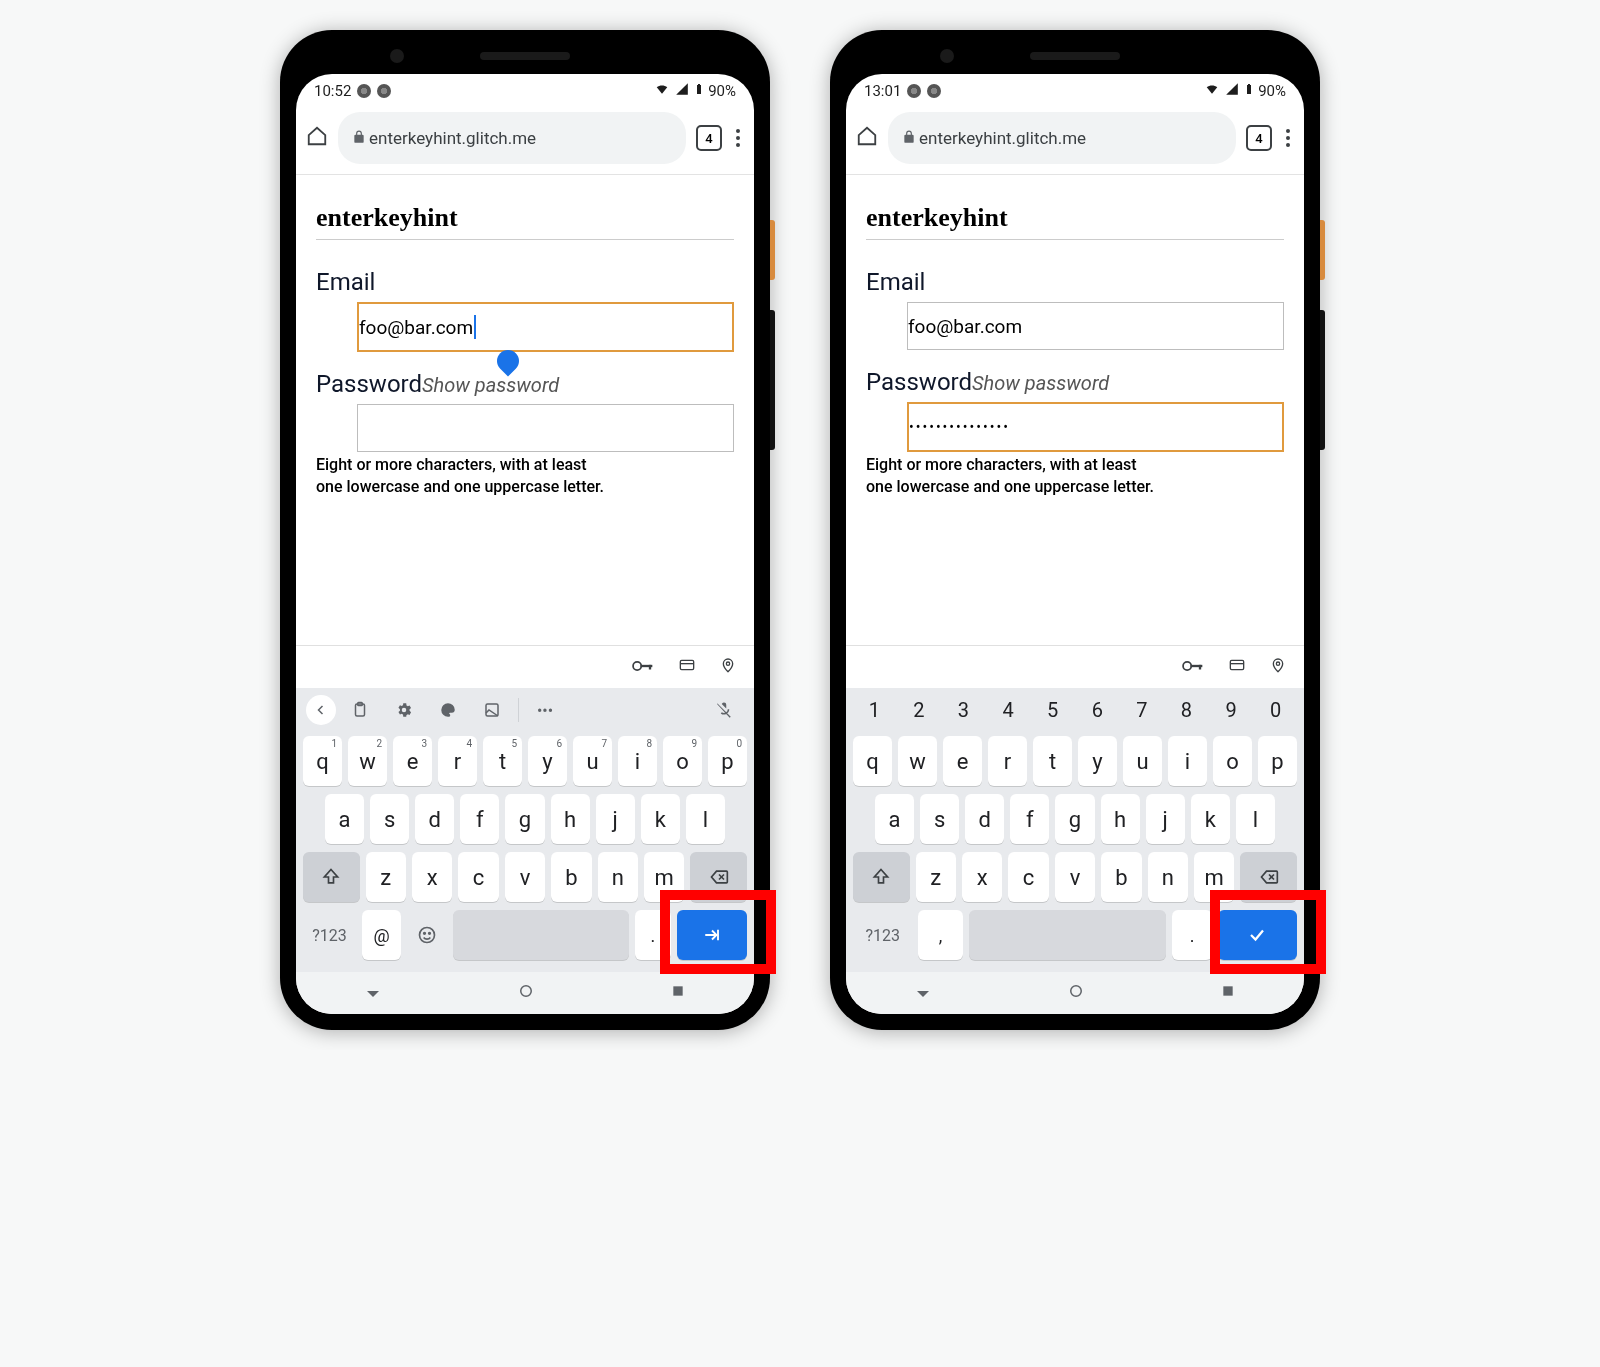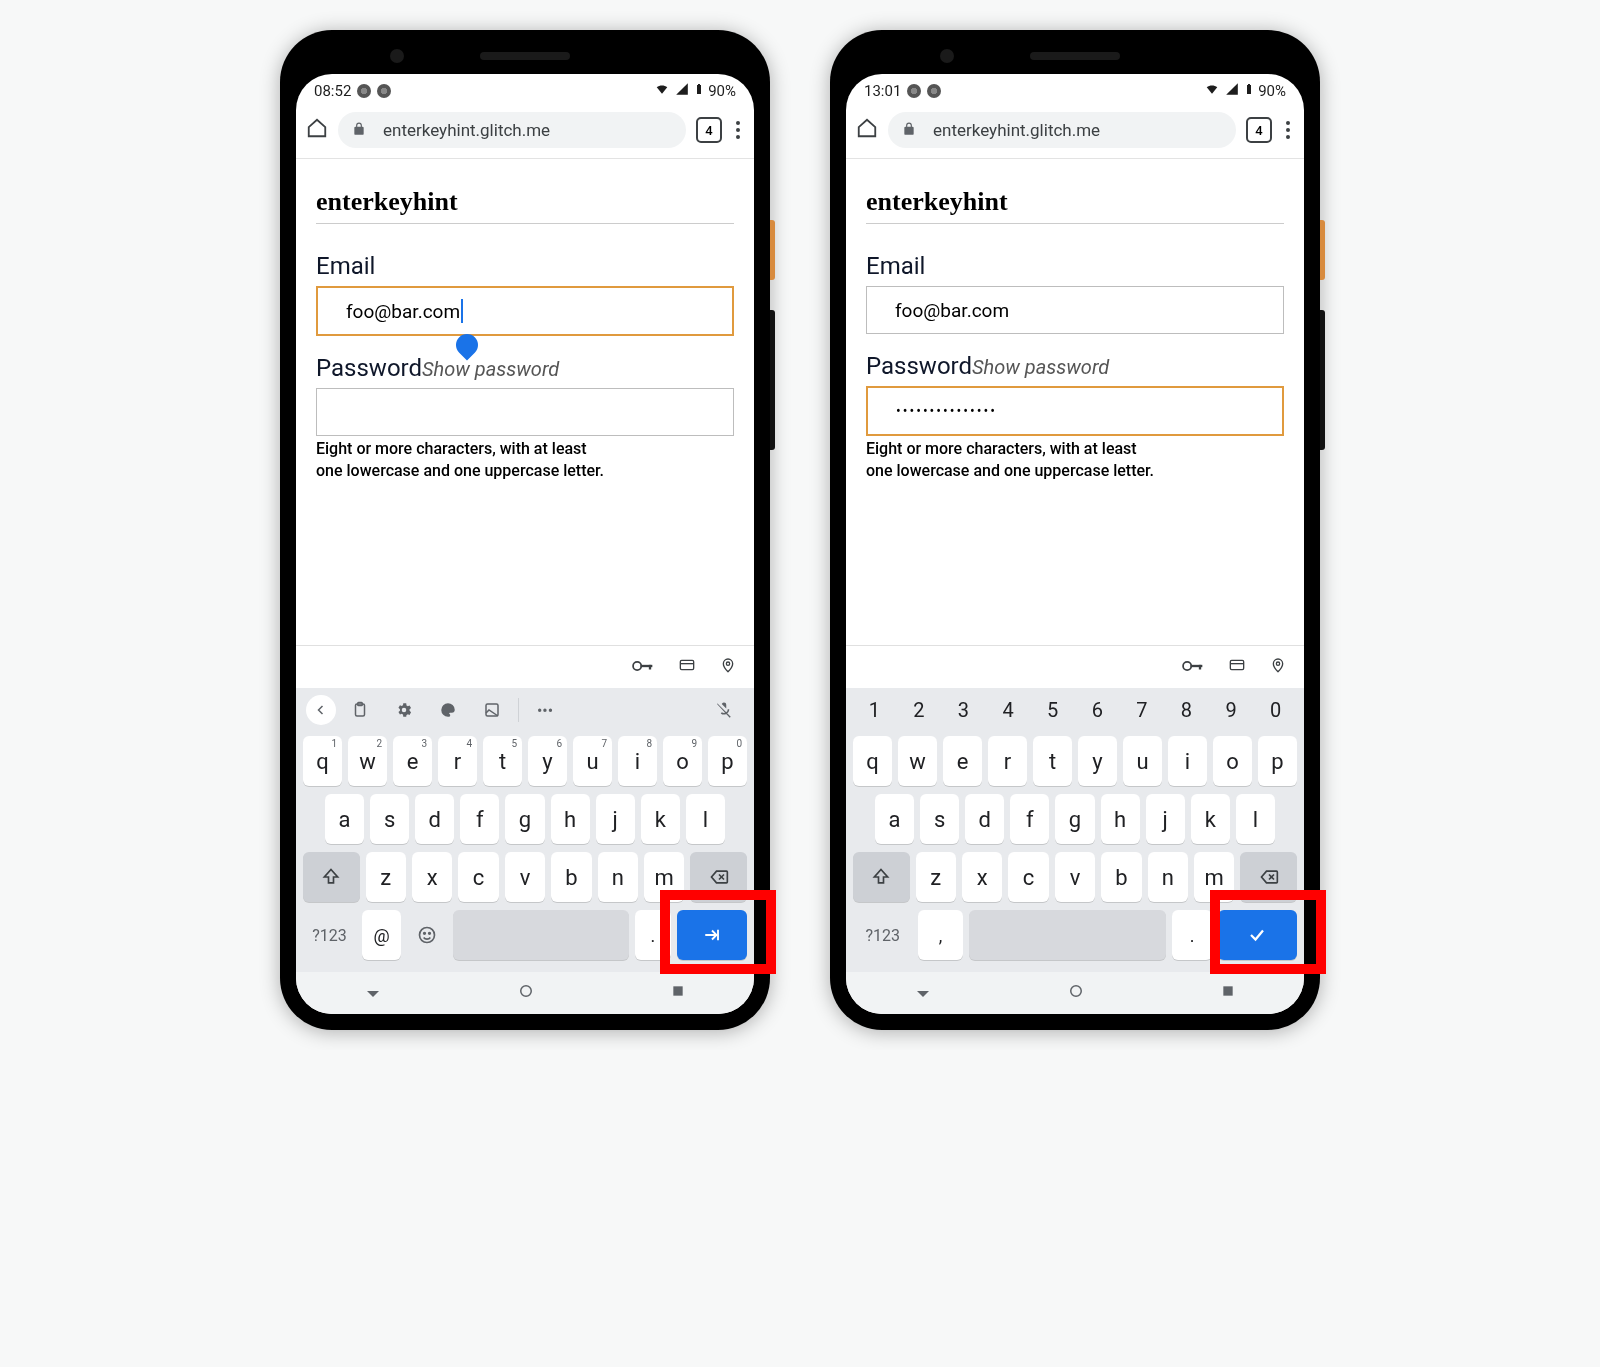--- a/index.html
+++ b/index.html
@@ -105,25 +105,25 @@
     align-items: center;
     padding: 6px 10px 10px 10px;
     gap: 10px;
     border-bottom: 1px solid #e3e3e3;
   }
   .home-icon, .tabs-icon, .more-icon { color:#3c4043; }
   .omnibox {
     flex: 1;
     background: #f1f3f4;
     border-radius: 22px;
-    height: 36px;
+    height: 52px;
     display: flex;
     align-items: center;
     padding: 0 14px;
-    gap: 17px;
+    gap: 3px;
     color: #3c4043;
     font-size: 17px;
   }
   .tabs-badge {
     width: 22px; height: 22px;
     border: 2px solid #3c4043;
     border-radius: 5px;
     display:flex; align-items:center; justify-content:center;
     font-size: 13px; font-weight: 500;
   }
@@ -146,25 +146,26 @@
     border-top: 1px solid #ccc;
     margin: 0 0 28px 0;
   }
   .field-label-row { display:flex; align-items: baseline; }
   .field-label { font-size: 24px; color:#0f172a; margin-bottom:6px; }
   .show-password { font-size: 20px; color:#555;font-style:italic; }
   .input-box {
     border: 1px solid #bdbdbd;
     height: 46px;
     display:flex; align-items:center;
-    padding: 0 28px;
+    padding: 0 0;
     font-size: 19px;
     color:#000;
     position: relative;
     margin-bottom: 18px;
+    margin-left: 41px;
   }
   .input-box.active { border: 2px solid #e09a3e; }
   .caret {
     width: 1.5px;
     height: 24px;
     background: #1a73e8;
     display:inline-block;
     margin-left: 1px;
   }
   .teardrop {
@@ -291,21 +292,21 @@
 
 <div class="canvas">
   <div class="phones" id="phones">
   <div class="phone">
     <div class="speaker"></div>
         <div class="camera"></div>
         <div class="side-btn"></div>
     <div class="screen">
       <div class="statusbar">
         <div class="left">
-          <span>08:52</span>
+          <span>10:52</span>
           <span class="chrome-dot"></span>
           <span class="chrome-dot"></span>
         </div>
         <div class="right">
           <span><svg width="18" height="14" viewBox="0 0 24 24">
                   <path d="M12 20l9-11c-5-4-13-4-18 0l9 11z"></path>
                 </svg></span>
           <span><svg width="16" height="14" viewBox="0 0 24 24">
                   <path d="M2 22h20V2z"></path>
                 </svg></span>

